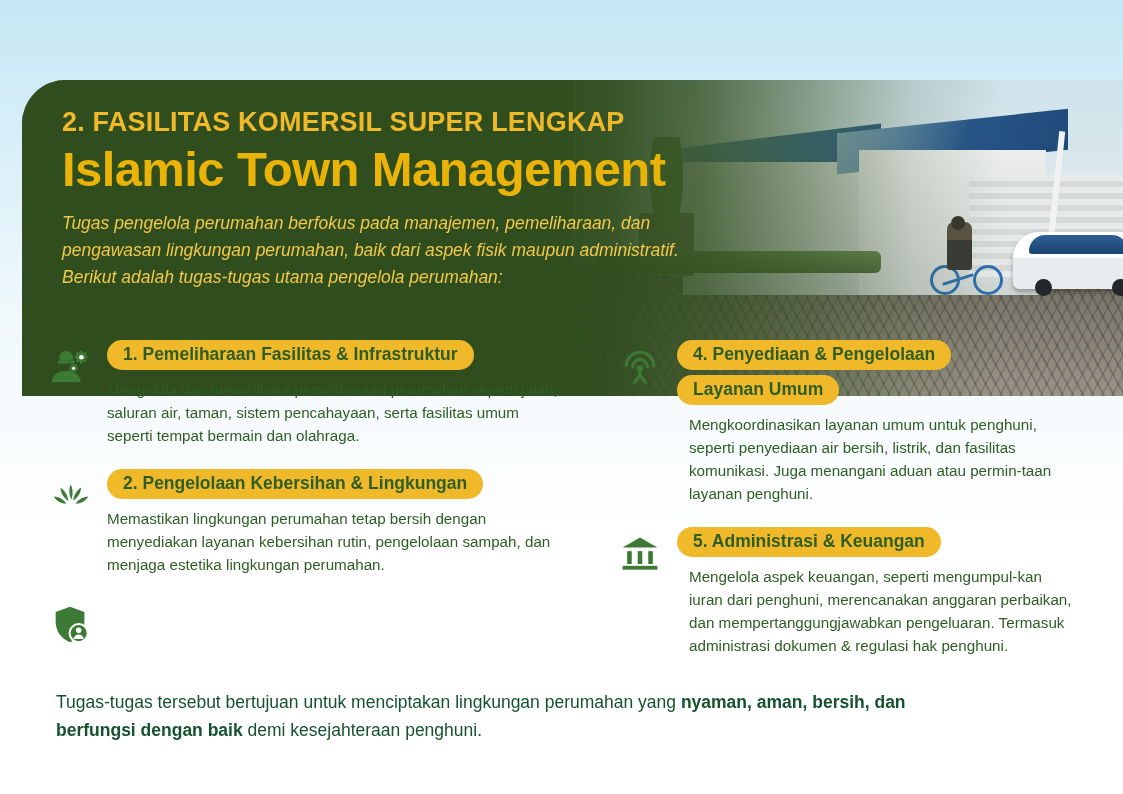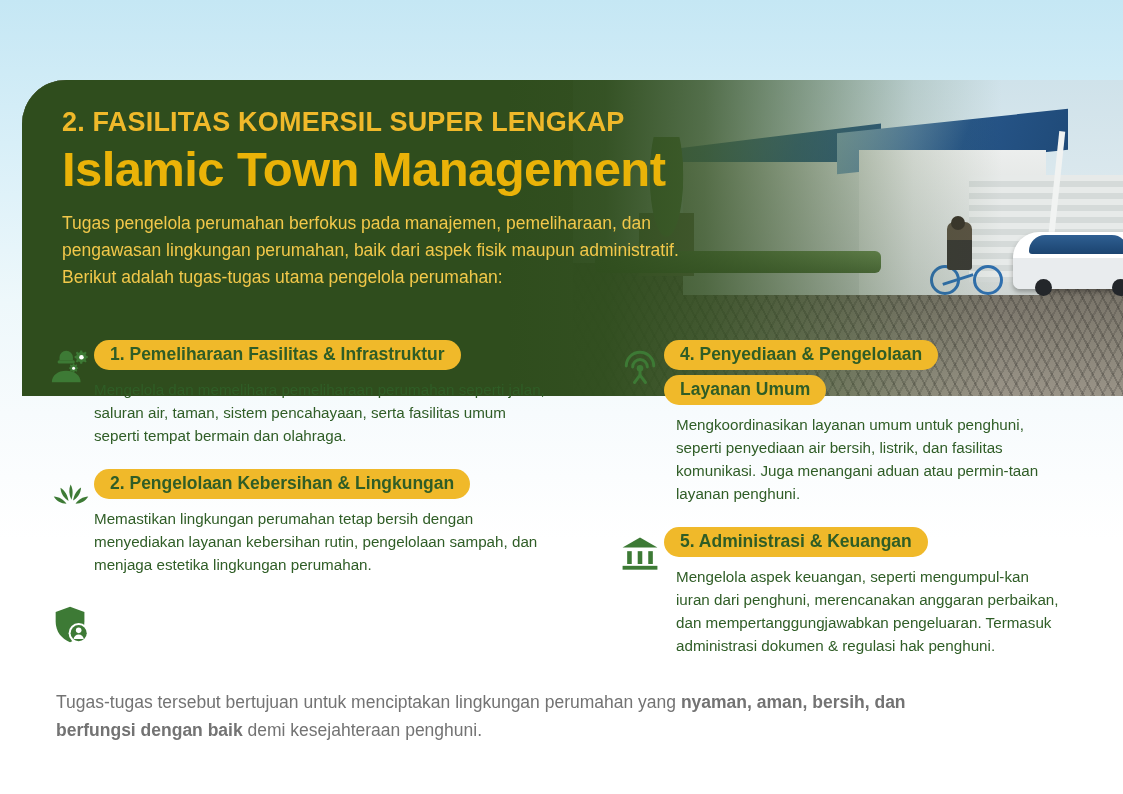--- a/index.html
+++ b/index.html
@@ -70,50 +70,50 @@
   }
   .header-content{position:absolute;left:40px;top:28px;width:810px;}
   .kicker{
     font-size:27px; font-weight:bold; color:#f0b92a; letter-spacing:.2px;
     line-height:1.1; white-space:nowrap;
   }
   .headline{
     font-size:49px; font-weight:bold; color:#eab308; letter-spacing:-.6px;
     line-height:1.14; margin-top:4px; white-space:nowrap;
   }
-  .lede{ margin-top:12px; font-size:17.5px; line-height:1.55; color:#f2c84a; }
+  .lede{ margin-top:12px; font-size:17.5px; line-height:1.55; color:#f2c84a;font-style:italic; }
   .lede span{display:block;}
 
   
   .cols{ position:absolute; left:0; top:340px; width:1123px; display:flex; }
   .col{ padding:0 22px; }
   .col.left{ width:600px; padding-left:48px; }
   .col.right{ width:523px; padding-left:18px; }
 
-  .item{ display:flex; margin-bottom:22px; }
+  .item{ display:flex; gap:13px; margin-bottom:22px; }
   .item .ico{ flex:0 0 46px; width:46px; height:46px; padding-top:4px; }
   .item .body{ flex:1; }
   .pill{
     display:inline-block; background:#f0b92a; color:#2f5d26;
     font-size:17.5px; font-weight:bold; border-radius:999px;
     padding:3px 16px 4px; line-height:1.3; margin-bottom:3px;
   }
   .pill + .pill{ margin-top:2px; }
   .desc{
     font-size:15.2px; line-height:1.52; color:#2f5d26; margin-top:5px;
     max-width:455px;
   }
   .col.right .desc{ max-width:400px; padding-left:12px; }
   .col.right .pill{ margin-left:0; }
   .col.right .item .body{ padding-left:0; }
 
   
   .footer{
     position:absolute; left:56px; top:688px; width:880px;
-    font-size:17.5px; line-height:1.6; color:#737373;
+    font-size:17.5px; line-height:1.6; color:#14532d;
   }
   .footer b{ font-weight:bold; }
 
   svg{ display:block; }
 </style>
 </head>
 <body>
 
 <div class="header">
   <div class="header-photo">

